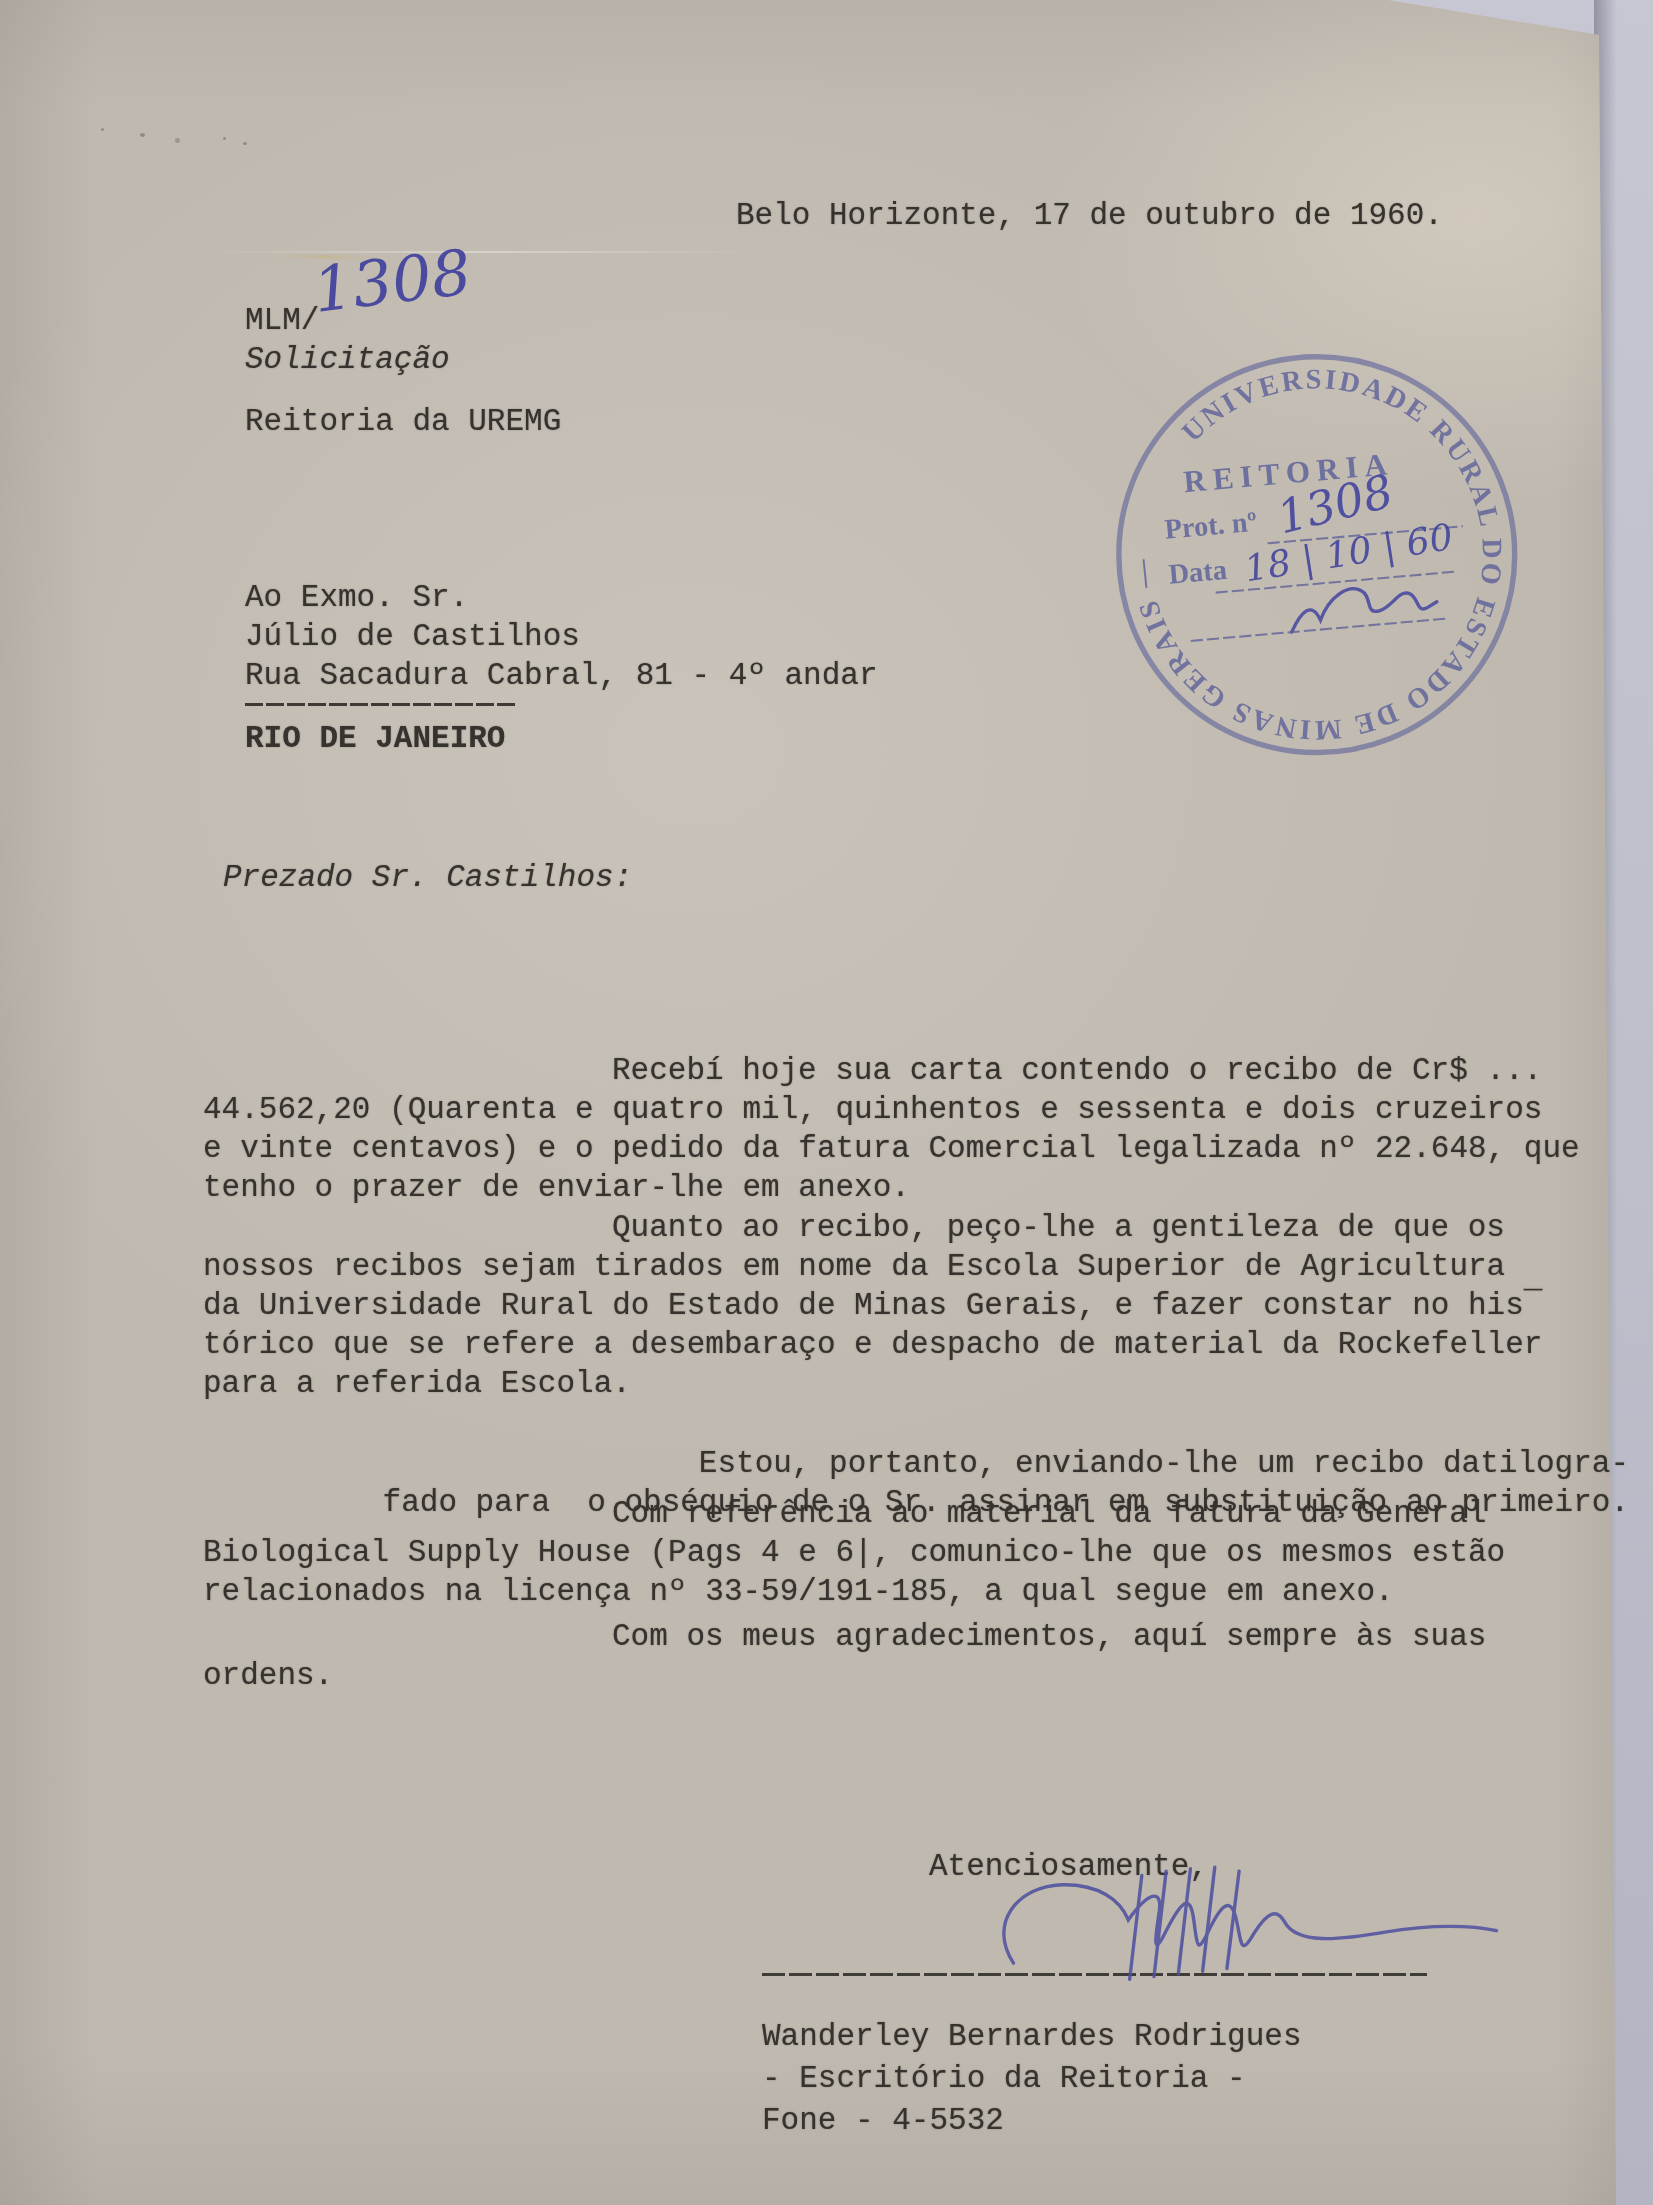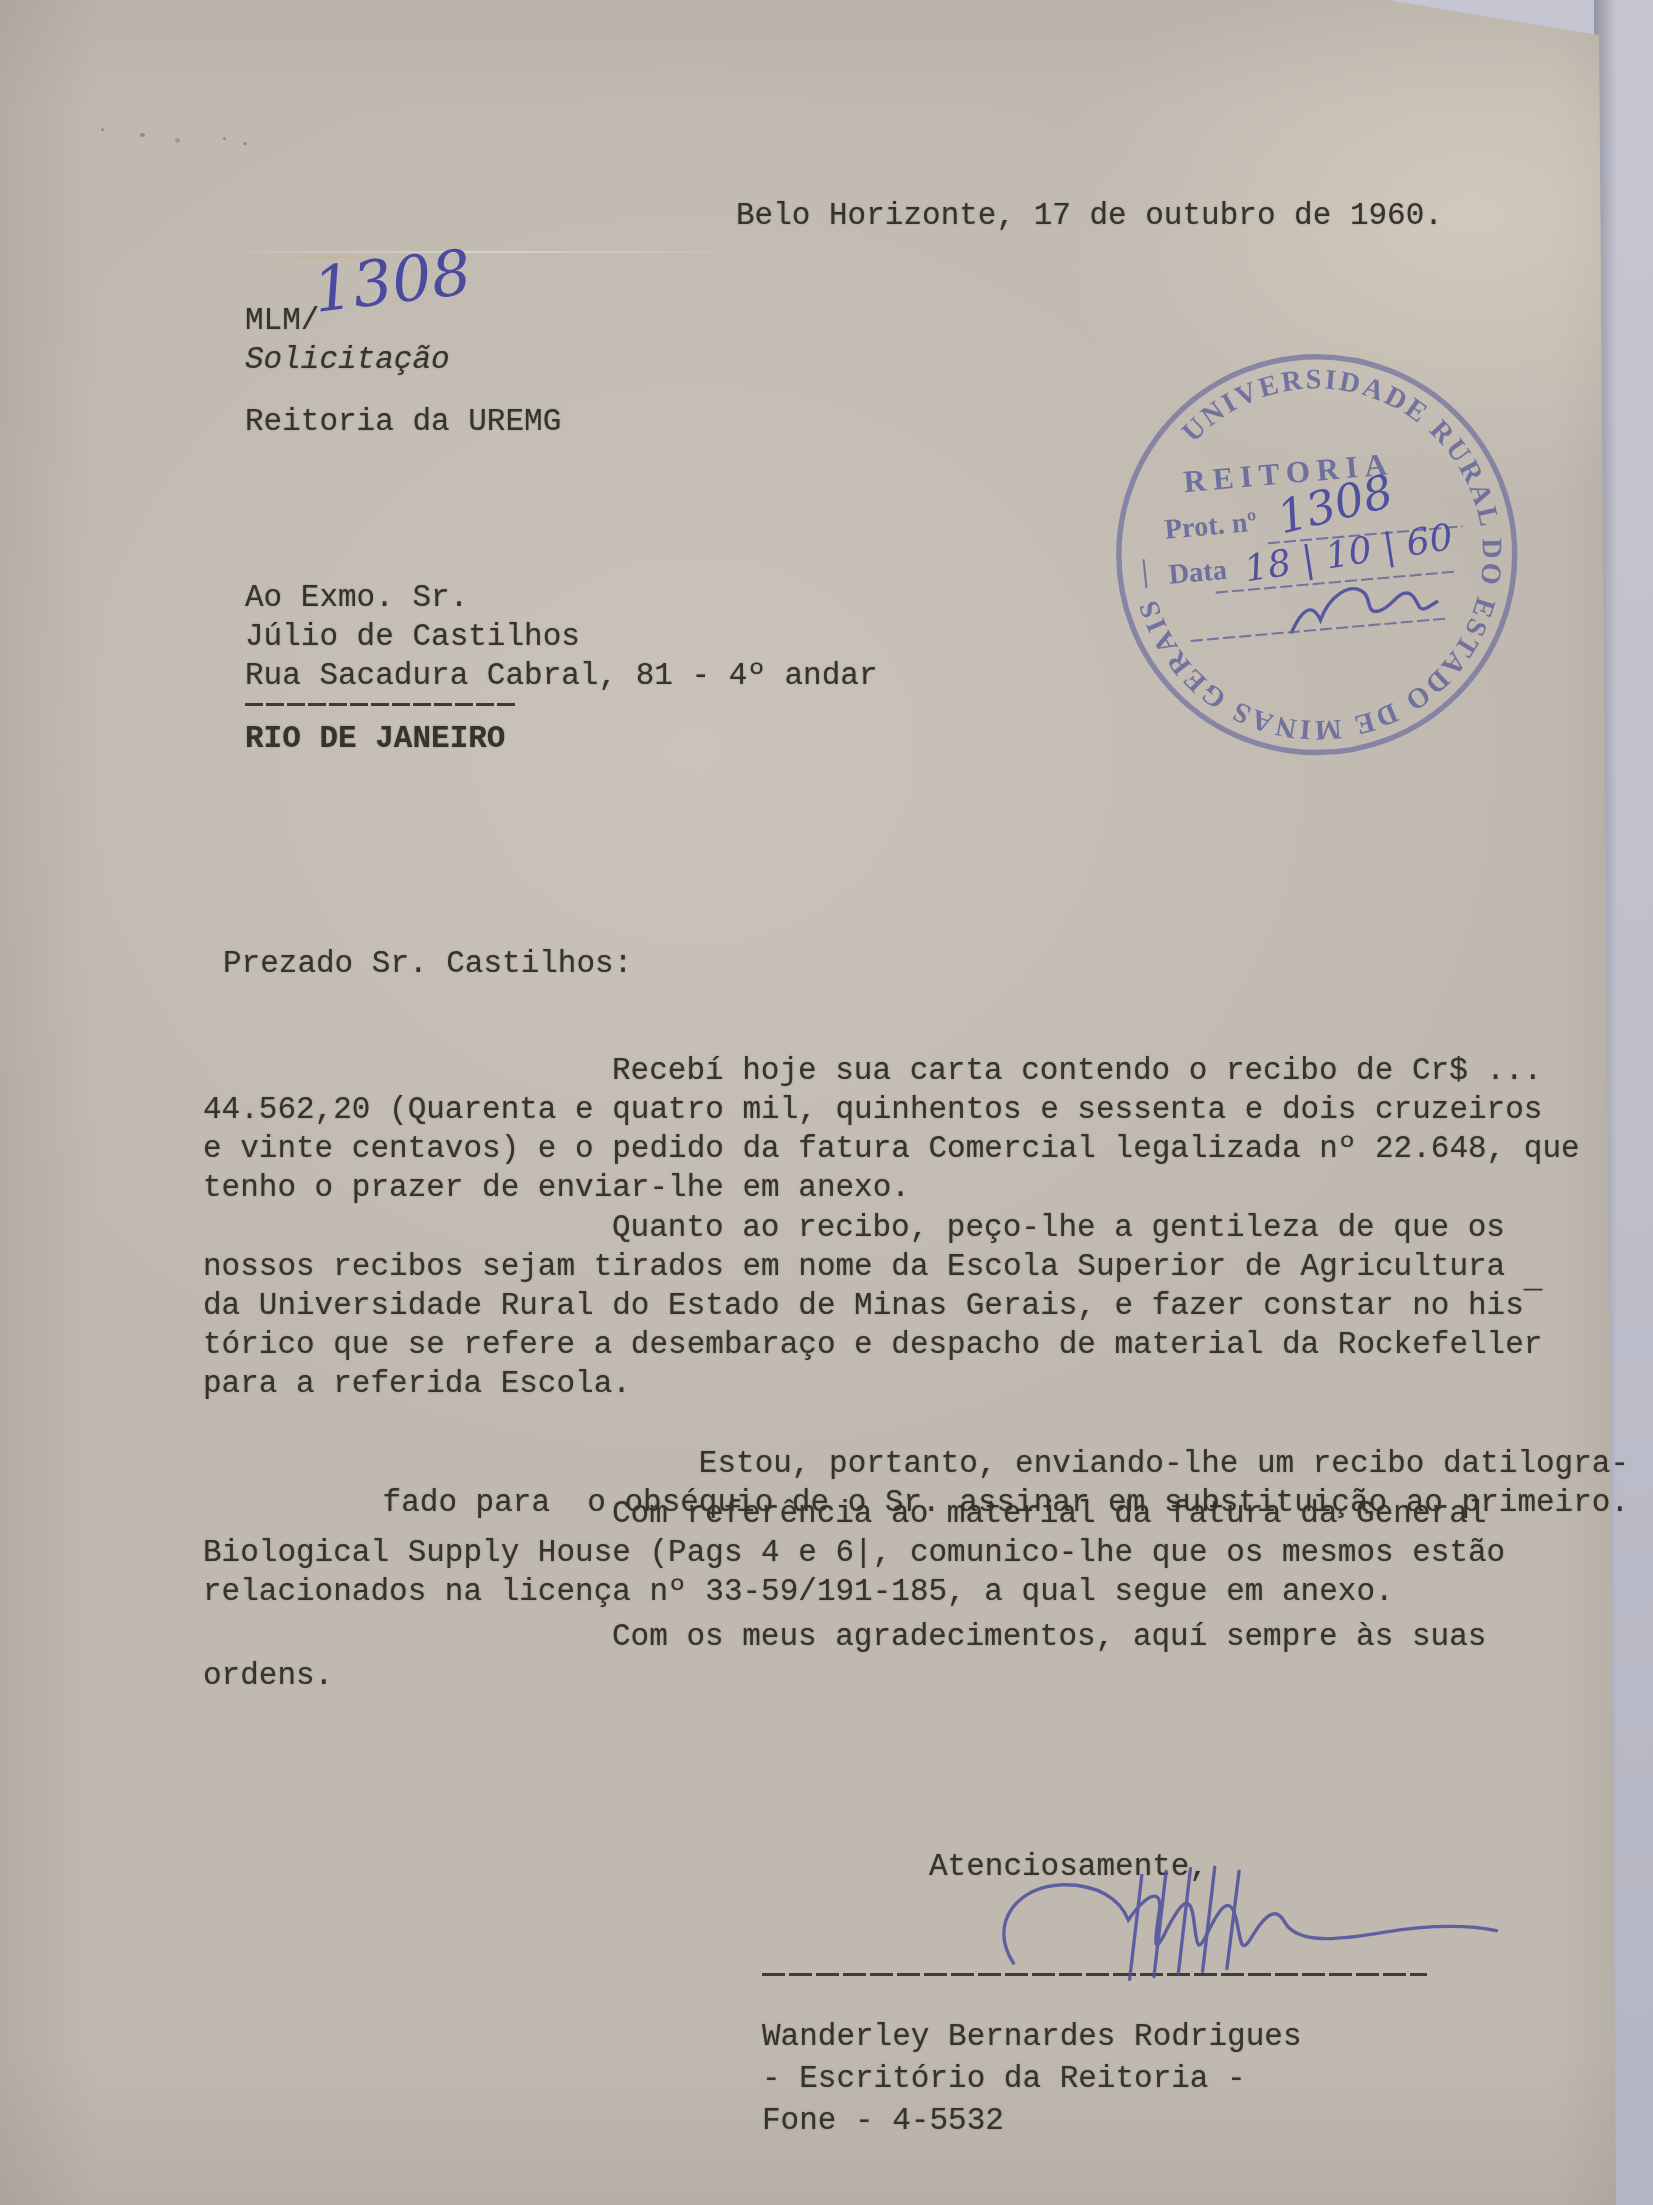--- a/index.html
+++ b/index.html
@@ -59,21 +59,21 @@
   <div class="t" style="left:245px;top:269px;">MLM/</div>
   <div class="t" style="left:245px;top:308px;font-style:italic;">Solicitação</div>
   <div class="t" style="left:245px;top:370px;text-align:right;">Reitoria da UREMG</div>
 
   <div class="t" style="left:245px;top:546px;">Ao Exmo. Sr.
 Júlio de Castilhos
 Rua Sacadura Cabral, 81 - 4º andar</div>
   <div class="t bold" style="left:245px;top:687px;">RIO DE JANEIRO</div>
   <div class="rule-city" style="left:245px;top:703px;width:270px;"></div>
 
-  <div class="t" style="left:223px;top:912px;">Prezado Sr. Castilhos:</div>
+  <div class="t" style="left:223px;top:826px;font-style:italic;">Prezado Sr. Castilhos:</div>
 
   <div class="t para" style="left:203px;top:1019px;">Recebí hoje sua carta contendo o recibo de Cr$ ...
 44.562,20 (Quarenta e quatro mil, quinhentos e sessenta e dois cruzeiros
 e vinte centavos) e o pedido da fatura Comercial legalizada nº 22.648, que
 tenho o prazer de enviar-lhe em anexo.</div>
   <div class="t para" style="left:203px;top:1176px;">Quanto ao recibo, peço-lhe a gentileza de que os
 nossos recibos sejam tirados em nome da Escola Superior de Agricultura
 da Universidade Rural do Estado de Minas Gerais, e fazer constar no his¯
 tórico que se refere a desembaraço e despacho de material da Rockefeller
 para a referida Escola.</div>

